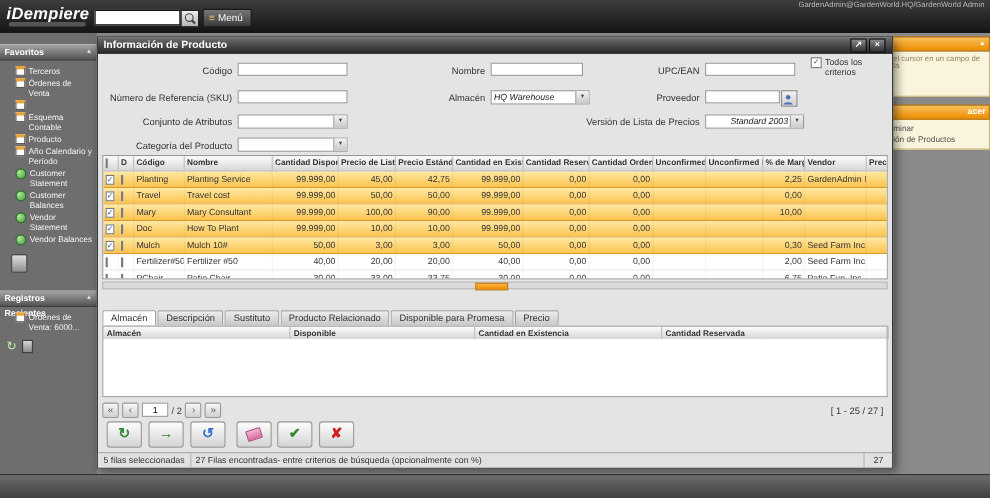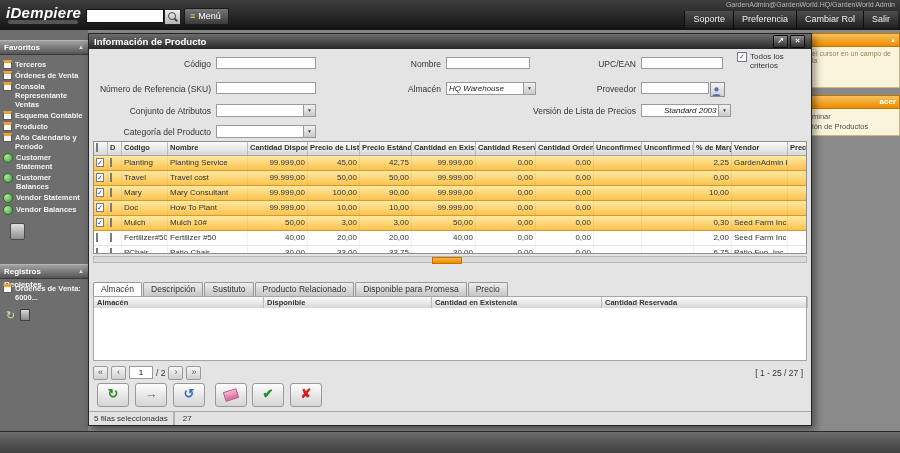--- a/index.html
+++ b/index.html
@@ -21,21 +21,21 @@
   .topnav{position:absolute;right:2px;top:11px;display:flex;}
   .topnav-btn{color:#efefef;font-size:9px;line-height:13px;padding:2px 8px;border-left:1px solid #0c0c0c;
               background:linear-gradient(#4d4d4d,#202020);cursor:pointer;white-space:nowrap;}
 
   
   .sidebar{position:absolute;left:0;top:30px;width:88px;height:401px;background:#6e6e6e;overflow:hidden;}
   .side-header{height:13px;background:linear-gradient(#a2a2a2,#545454);border-top:1px solid #b5b5b5;border-bottom:1px solid #3a3a3a;
                color:#fff;font-size:8px;font-weight:bold;line-height:13px;padding:0 4px;display:flex;justify-content:space-between;margin-top:8px;}
   .side-header:first-child{margin-top:10px;}
   .side-header .caret{color:#ddd;font-size:6px;}
-  .side-list{padding:3px 2px 0 3px;font-weight:bold;}
+  .side-list{padding:3px 2px 0 14px;}
   .side-item{display:flex;align-items:flex-start;margin:2px 0;color:#f4f4f4;font-size:7.5px;line-height:9px;cursor:pointer;}
   .side-item .lbl{margin-left:3px;}
   .icon-window{width:7px;height:5px;background:#fdfdfd;border:1px solid #5a5a5a;border-top:3px solid #e8a33d;flex:none;margin-top:0;}
   .icon-report{width:8px;height:8px;border-radius:50%;background:radial-gradient(circle at 30% 30%,#b5e895,#3f9e3f);border:1px solid #2c6e2c;flex:none;}
   .icon-trash-lg{width:13px;height:15px;margin:8px 0 0 10px;background:linear-gradient(#e0e0e0,#8f8f8f);border:1px solid #4a4a4a;border-radius:2px;}
   .recent-block{position:absolute;left:0;top:224px;width:88px;}
   .side-actions{display:flex;gap:5px;padding:5px 0 0 6px;align-items:center;}
   .act-refresh{color:#baf0a0;font-size:11px;line-height:11px;cursor:pointer;}
   .act-trash{width:8px;height:10px;background:linear-gradient(#d6d6d6,#8a8a8a);border:1px solid #3f3f3f;cursor:pointer;}
 
@@ -133,45 +133,38 @@
     <div class="logo-sub"></div>
     <input class="search-input" type="text" style="">
     <div class="search-btn">
       <span class="mag"></span>
       <span class="mag-handle"></span>
     </div>
     <div class="menu-btn">
       <span class="glyph">≡</span><span>Menú</span>
     </div>
     <div class="user-info">GardenAdmin@GardenWorld.HQ/GardenWorld Admin</div>
-    <div class="topnav" id="nav-buttons">
-        <div class="topnav-btn">Soporte</div>
-        <div class="topnav-btn">Preferencia</div>
-        <div class="topnav-btn">Cambiar Rol</div>
-        <div class="topnav-btn">Salir</div>
-      </div>
   </div>
 
   <div class="sidebar">
     <div class="side-header">
       <span>Favoritos</span>
       <span class="caret">▲</span>
     </div>
     <div class="side-list" id="fav-list">
         <div class="side-item">
           <span class="icon-window"></span>
           <span class="lbl">Terceros</span>
         </div>
         <div class="side-item">
           <span class="icon-window"></span>
           <span class="lbl">Órdenes de Venta</span>
         </div>
         <div class="side-item">
           <span class="icon-window"></span>
-          <span class="lbl">Consola Representante Ventas</span>
         </div>
         <div class="side-item">
           <span class="icon-window"></span>
           <span class="lbl">Esquema Contable</span>
         </div>
         <div class="side-item">
           <span class="icon-window"></span>
           <span class="lbl">Producto</span>
         </div>
         <div class="side-item">
@@ -458,18 +451,19 @@
       <div class="tool-btn c-green" style="left:4px;"><span>↻</span></div>
       <div class="tool-btn c-green" style="left:42px;"><span>→</span></div>
       <div class="tool-btn c-blue" style="left:80px;"><span>↺</span></div>
       <div class="tool-btn" style="left:122px;"><span class="eraser"></span></div>
       <div class="tool-btn c-green" style="left:159px;"><span>✔</span></div>
       <div class="tool-btn c-red" style="left:197px;"><span>✘</span></div>
     </div>
 
     <div class="statusbar">
       <span class="st-cell">5 filas seleccionadas</span>
+      <span class="st-msg">27 Filas encontradas- entre criterios de búsqueda (opcionalmente con %)</span>
       <span class="st-right">27</span>
     </div>
   </div>
 
   <div class="bottombar"></div>
 </div>
 
 </body></html>

